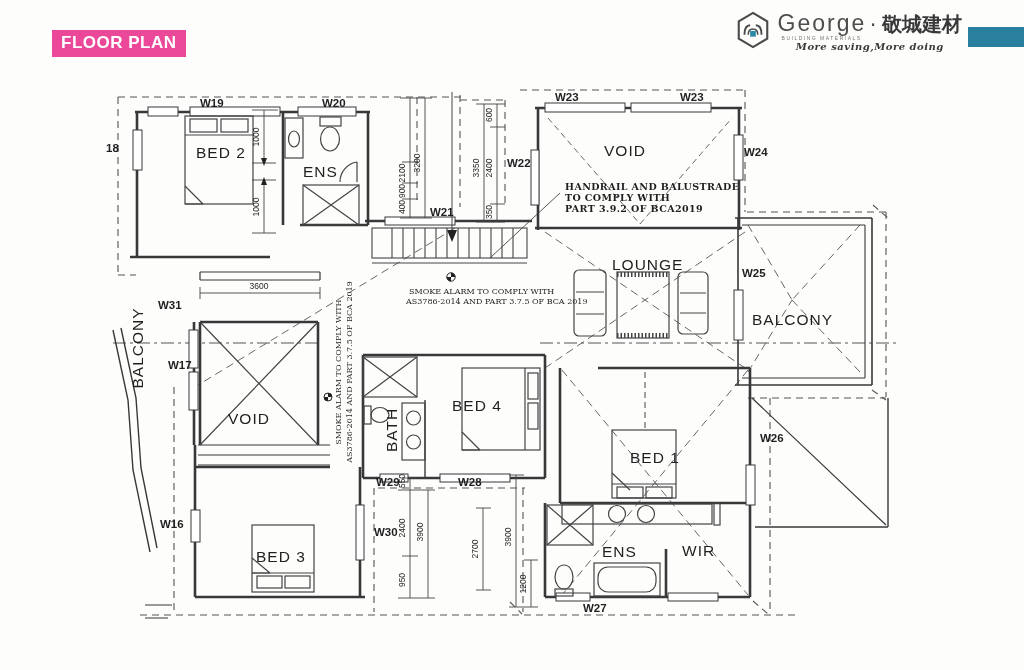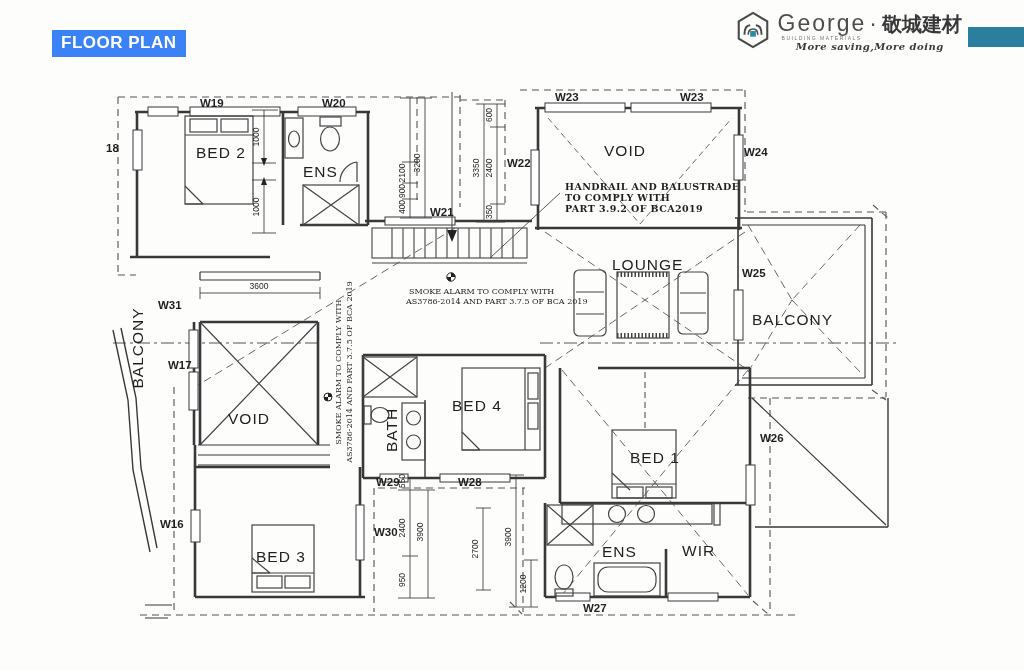--- a/index.html
+++ b/index.html
@@ -1,20 +1,20 @@
 <!DOCTYPE html>
 <html><head>
 <meta charset="utf-8">
 <style>
   html,body{margin:0;padding:0;}
   body{width:1024px;height:670px;position:relative;background:#fdfdfc;overflow:hidden;
        font-family:"Liberation Sans",sans-serif;}
   #plan-svg{position:absolute;left:0;top:0;z-index:1;}
   .hdr{position:absolute;z-index:3;}
-  .badge{left:52px;top:30px;background:#3b82f6;color:#fff;font-weight:bold;font-size:17px;
+  .badge{left:52px;top:30px;background:#ec4899;color:#fff;font-weight:bold;font-size:17px;
          letter-spacing:.5px;padding:3px 9px 4px 9px;}
   .logo{right:62px;top:10px;display:flex;align-items:flex-start;gap:6px;}
   .logo-text{display:flex;flex-direction:column;align-items:center;}
   .logo-row{display:flex;align-items:baseline;gap:3px;}
   .logo-en{font-size:23px;color:#4d4d4d;letter-spacing:2px;}
   .logo-sub{font-size:5px;color:#777;letter-spacing:1.5px;margin-top:-3px;align-self:flex-start;margin-left:4px;}
   .logo-cn{font-size:20px;font-weight:bold;color:#383838;font-family:sans-serif;}
   .logo-tag{font-size:10px;font-style:italic;font-weight:bold;color:#3a3a3a;
             font-family:"DejaVu Serif",serif;letter-spacing:.5px;margin-top:0;}
   .teal-bar{position:absolute;right:0;top:27px;width:56px;height:20px;background:#2b7f9e;z-index:2;}

